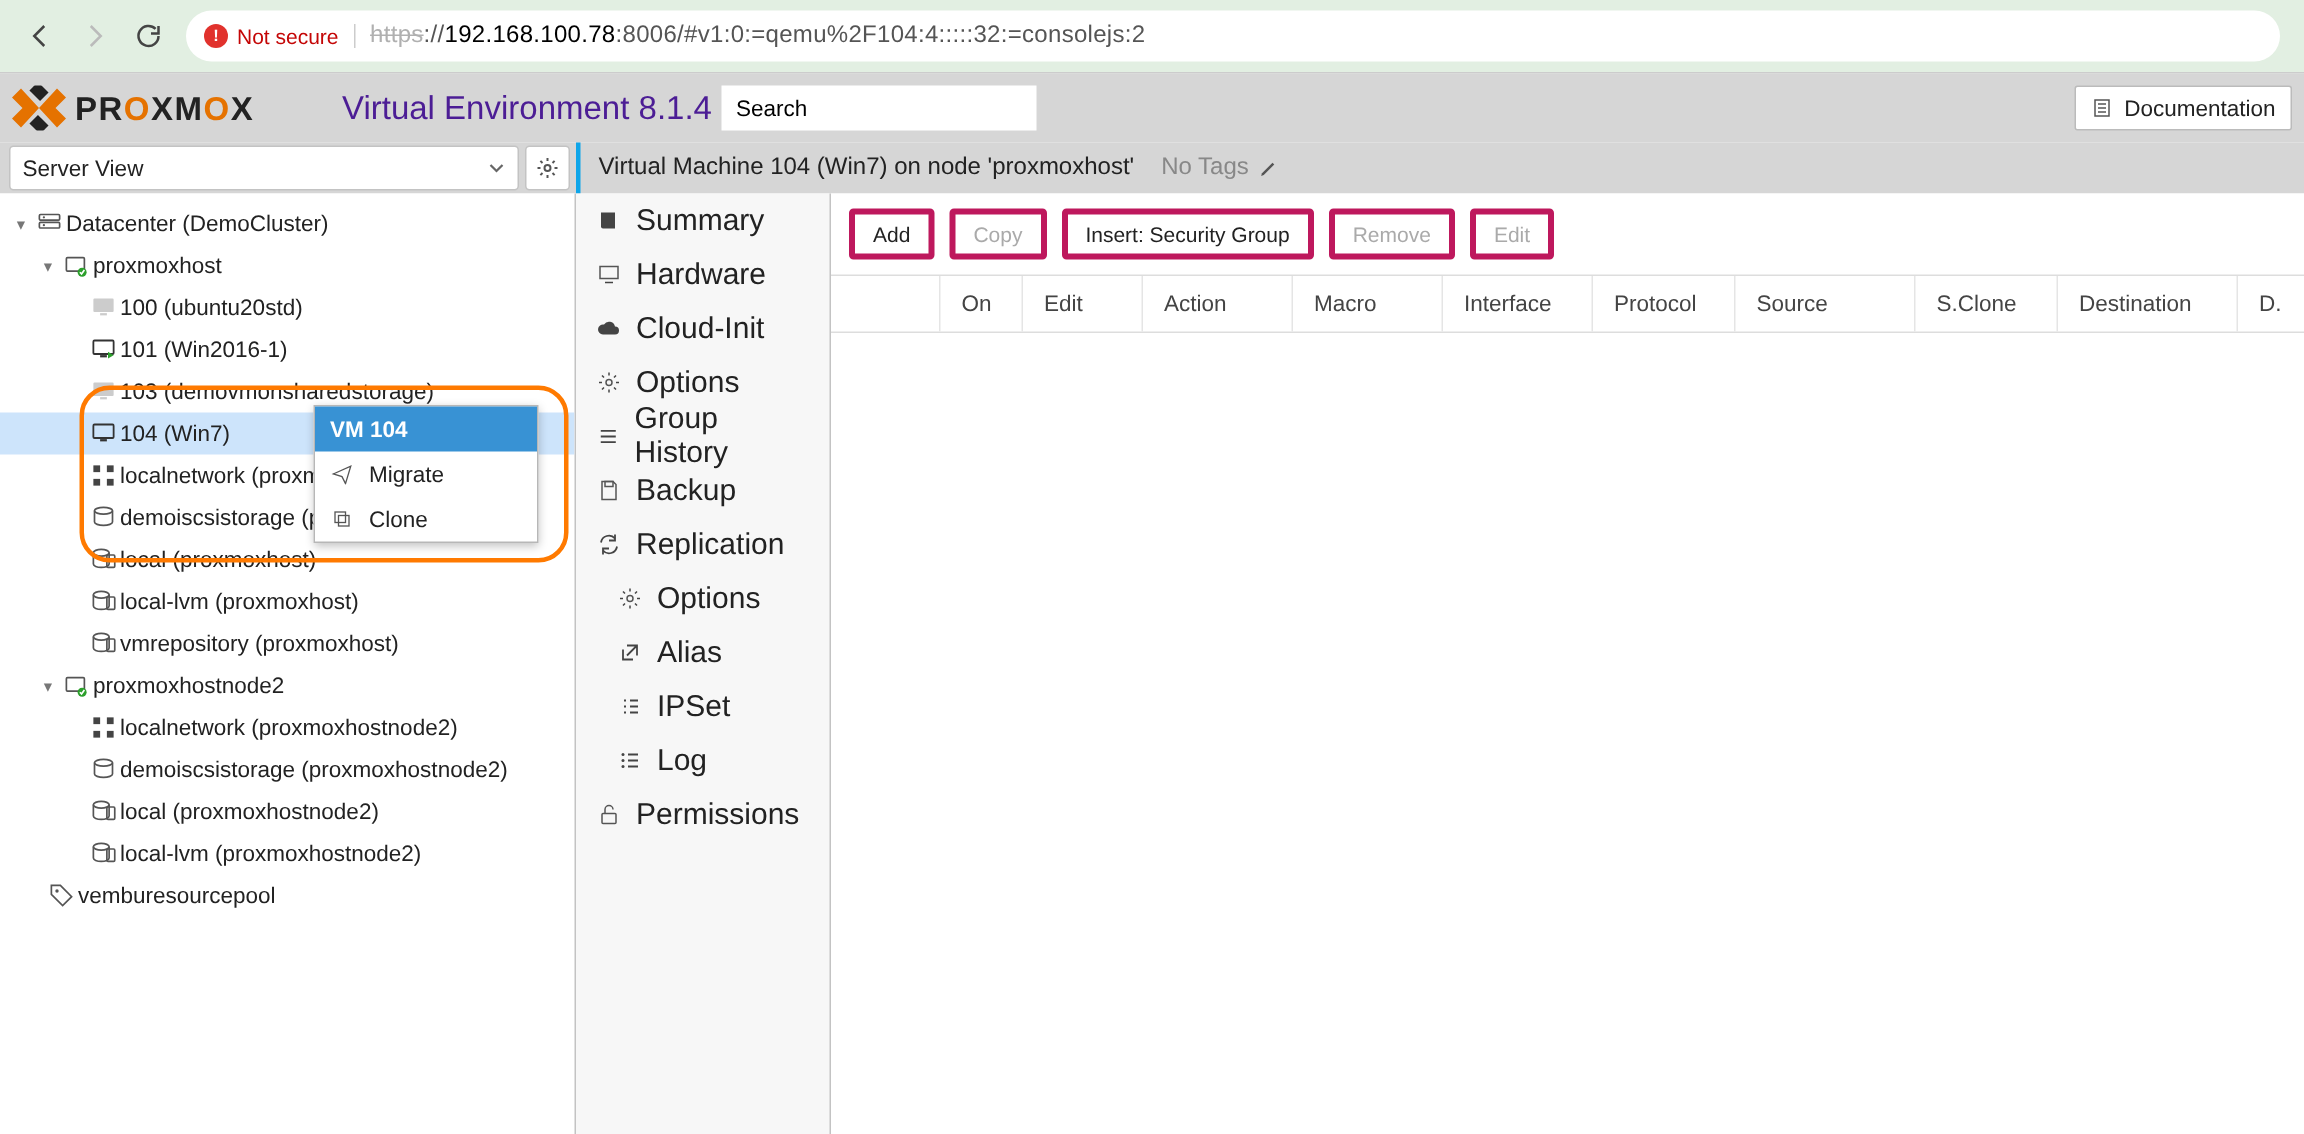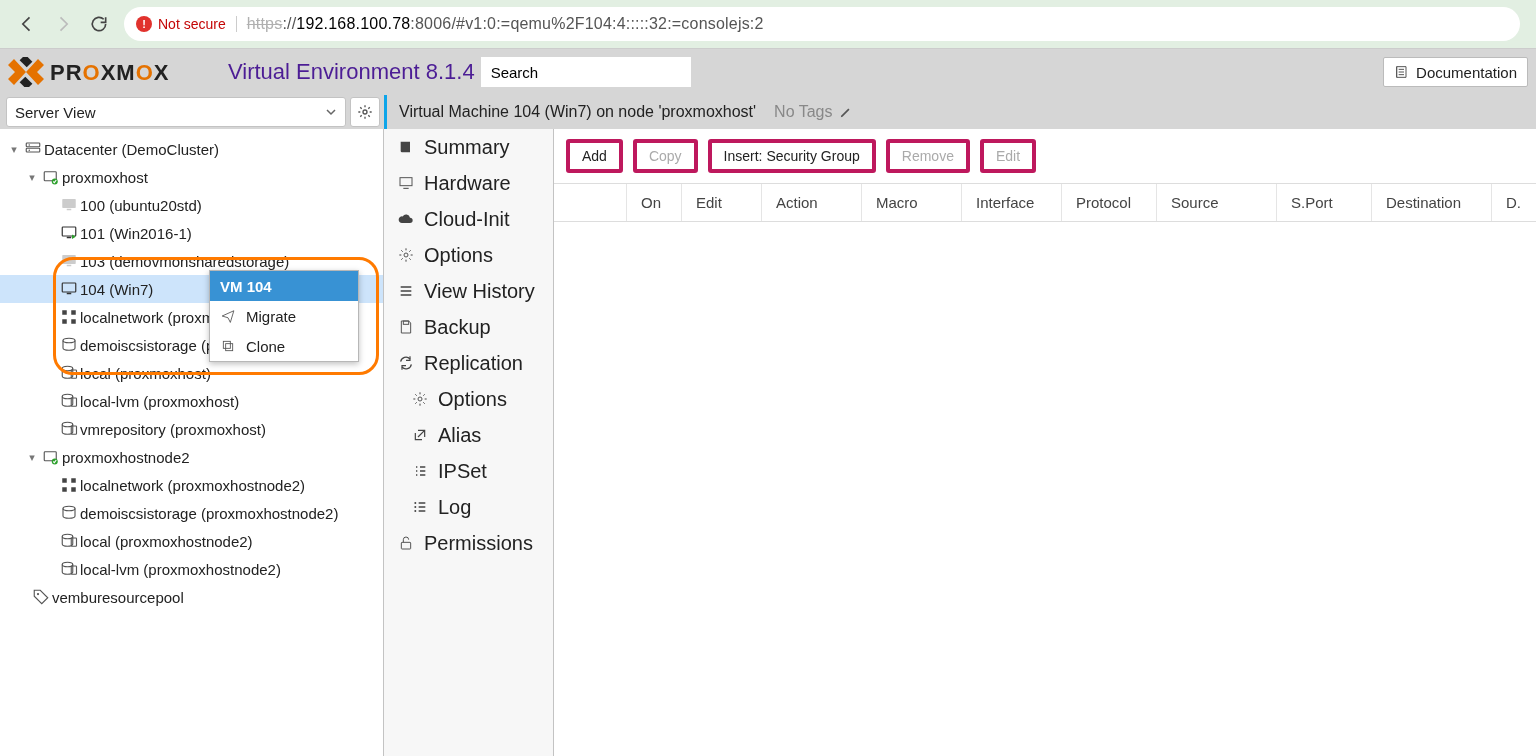--- a/index.html
+++ b/index.html
@@ -373,21 +373,21 @@
       <svg viewBox="0 0 24 24">
           <circle cx="12" cy="12" r="3" class="ic-outline"></circle>
           <path d="M12 2v3M12 19v3M2 12h3M19 12h3M5 5l2 2M17 17l2 2M5 19l2-2M17 7l2-2" stroke="#444" stroke-width="1.5"></path>
         </svg>
       <span>Options</span>
     </div>
     <div class="item">
       <svg viewBox="0 0 24 24">
           <path d="M4 6h16M4 12h16M4 18h16" stroke="#444" stroke-width="2"></path>
         </svg>
-      <span>View History</span>
+      <span>Group History</span>
     </div>
     <div class="item">
       <svg viewBox="0 0 24 24">
           <path d="M5 3h11l3 3v15H5V3z" class="ic-outline"></path>
           <rect x="8" y="3" width="8" height="5" class="ic-outline"></rect>
         </svg>
       <span>Backup</span>
     </div>
     <div class="item">
       <svg viewBox="0 0 24 24">
@@ -444,19 +444,19 @@
     </div>
     <div class="grid-head">
       <div class="gh"></div>
       <div class="gh" style="width:55px"><span>On</span></div>
       <div class="gh" style="width:80px"><span>Edit</span></div>
       <div class="gh" style="width:100px"><span>Action</span></div>
       <div class="gh" style="width:100px"><span>Macro</span></div>
       <div class="gh" style="width:100px"><span>Interface</span></div>
       <div class="gh" style="width:95px"><span>Protocol</span></div>
       <div class="gh" style="width:120px"><span>Source</span></div>
-      <div class="gh" style="width:95px"><span>S.Port</span></div>
+      <div class="gh" style="width:95px"><span>S.Clone</span></div>
       <div class="gh" style="width:120px"><span>Destination</span></div>
       <div class="gh" style="flex:1"><span>D.</span></div>
     </div>
   </div>
 
 </div>
 
 </body></html>

